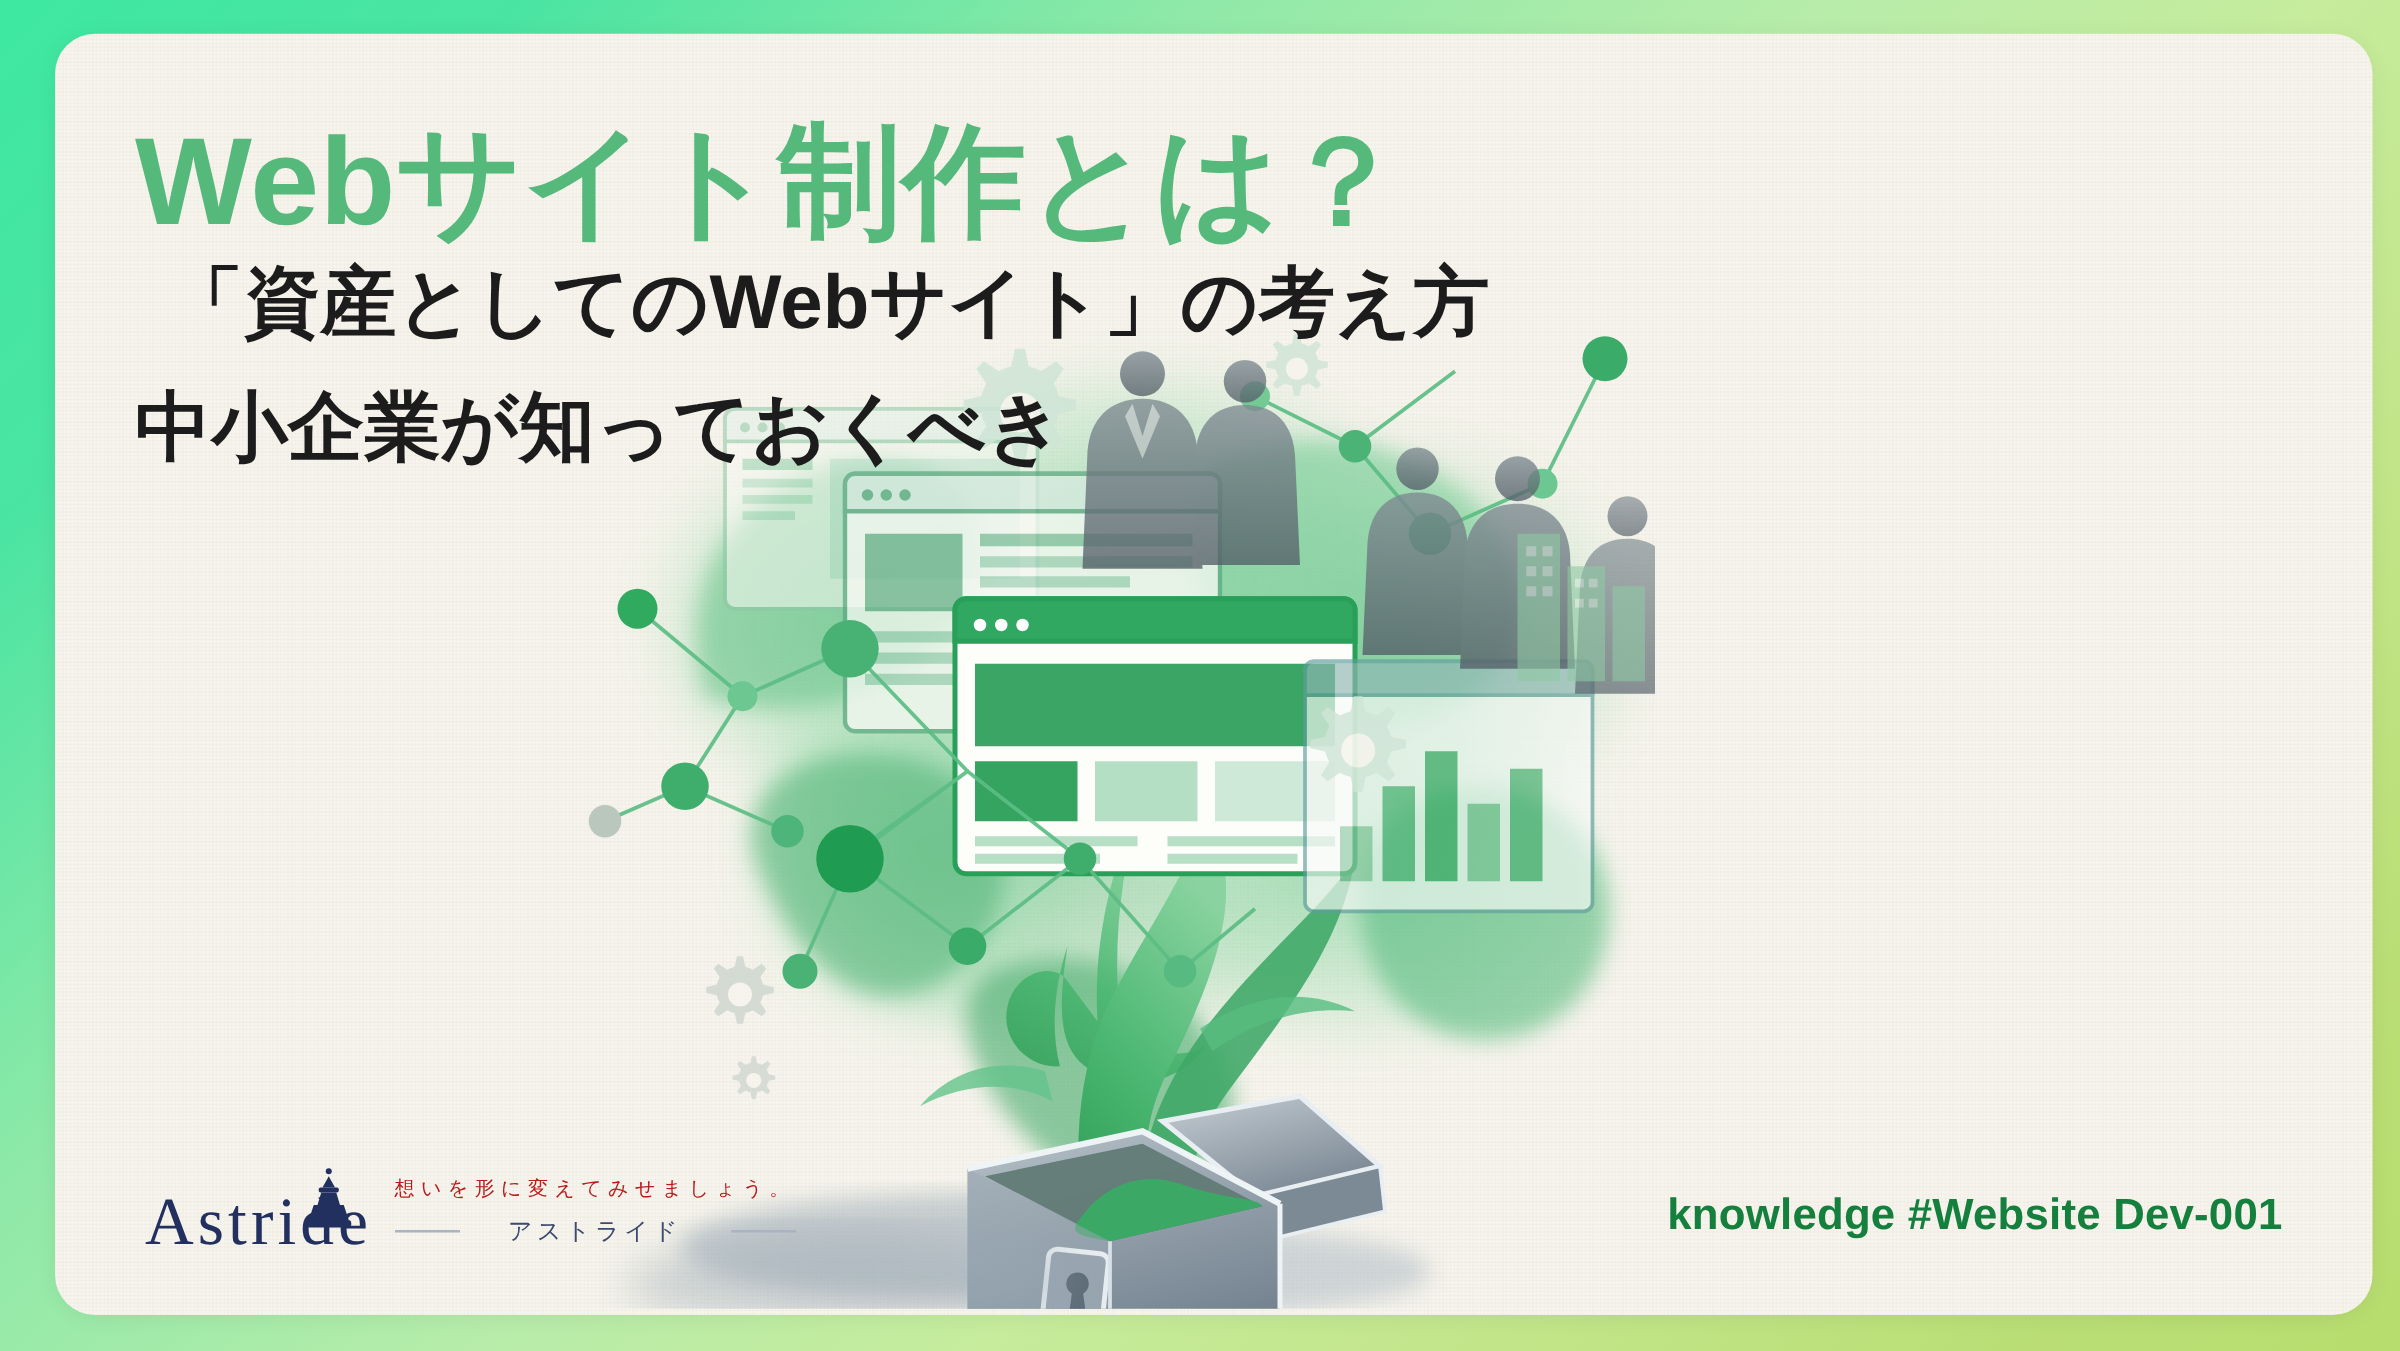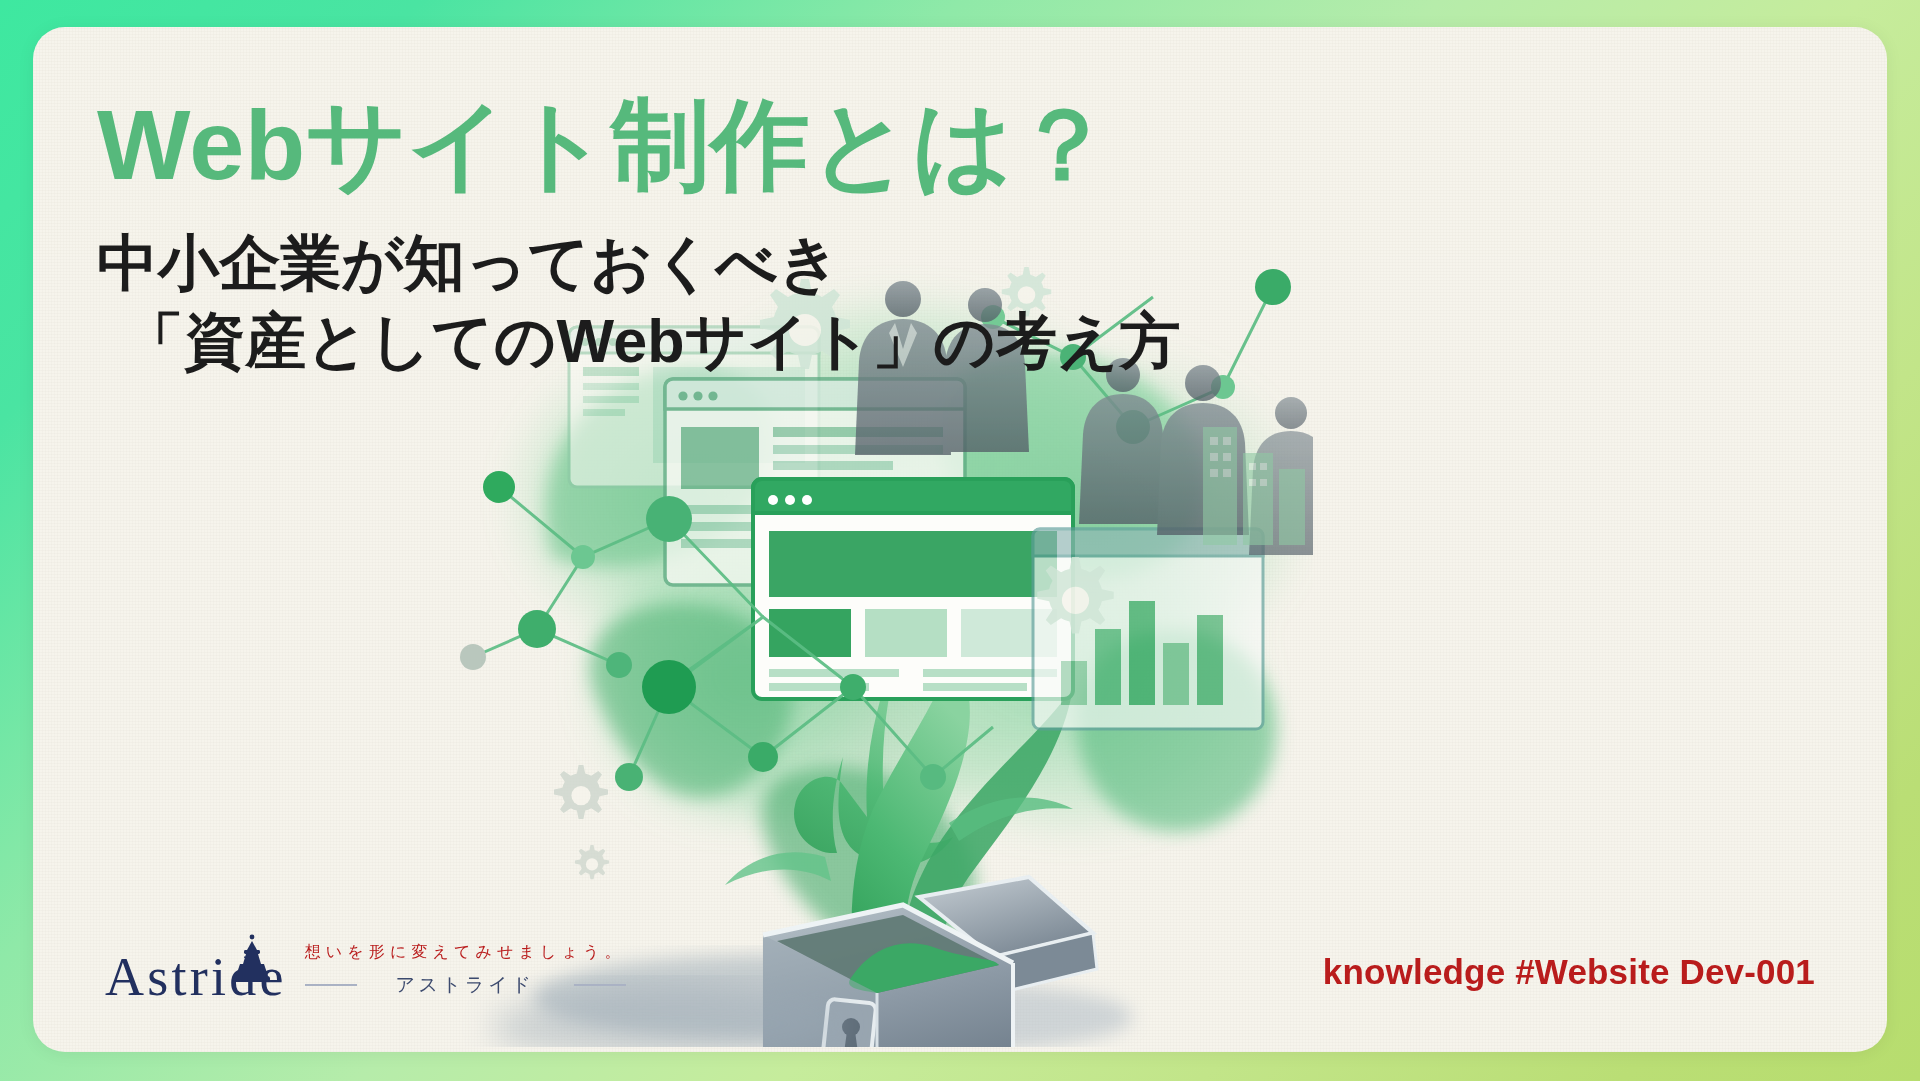--- a/index.html
+++ b/index.html
@@ -20,21 +20,21 @@
         #c6ec9c 62%,
         #c2e589 76%,
         #bade75 90%,
         #b7dd6e 100%);
     position:relative;
   }
 
   
   #card {
     position:absolute;
-    left:33px; top:27px;
+    left:44px; top:27px;
     width:1854px; height:1025px;
     background:#f6f4ec;
     border-radius:32px;
     overflow:hidden;
     box-shadow:0 2px 18px rgba(0,0,0,.06);
   }
   
   #card::after{
     content:"";
     position:absolute; inset:0;
@@ -130,21 +130,21 @@
     letter-spacing:.2em;
     white-space:nowrap;
   }
 
   
   #knowledge-tag{
     position:absolute;
     right:72px; bottom:60px;
     font-size:35px;
     font-weight:700;
-    color:#b91c1c;
+    color:#15803d;
     letter-spacing:.005em;
     white-space:nowrap;
     z-index:7;
   }
 </style>
 </head>
 <body>
 
 <div id="card">
 
@@ -407,22 +407,22 @@
       </g>
 
       <g filter="url(#blurw2)" opacity=".45">
         <path d="M60 760 C 160 720, 280 716, 380 744 C 430 760, 420 790, 330 800 C 220 812, 110 800, 60 780 Z" fill="#9aa8b4"></path>
       </g>
     </svg>
   </div>
 
   <div id="text-block">
     <div id="main-title">Webサイト制作とは？</div>
+    <div class="sub-line" id="sub-line-2">「資産としてのWebサイト」の考え方</div>
     <div class="sub-line" id="sub-line-1">中小企業が知っておくべき</div>
-    <div class="sub-line" id="sub-line-2">「資産としてのWebサイト」の考え方</div>
   </div>
 
   <div id="brand">
     <div id="brand-mark">
       <div id="brand-wordmark">
         <span>Astride</span>
         <svg id="brand-tower" viewBox="0 0 46 52" xmlns="http://www.w3.org/2000/svg">
           <circle cx="23" cy="3" r="2.4" fill="#22305f"></circle>
           <path d="M23 7 l5 9 h-10 z" fill="#22305f"></path>
           <rect x="15" y="16" width="16" height="4" rx="1.4" fill="#22305f"></rect>

